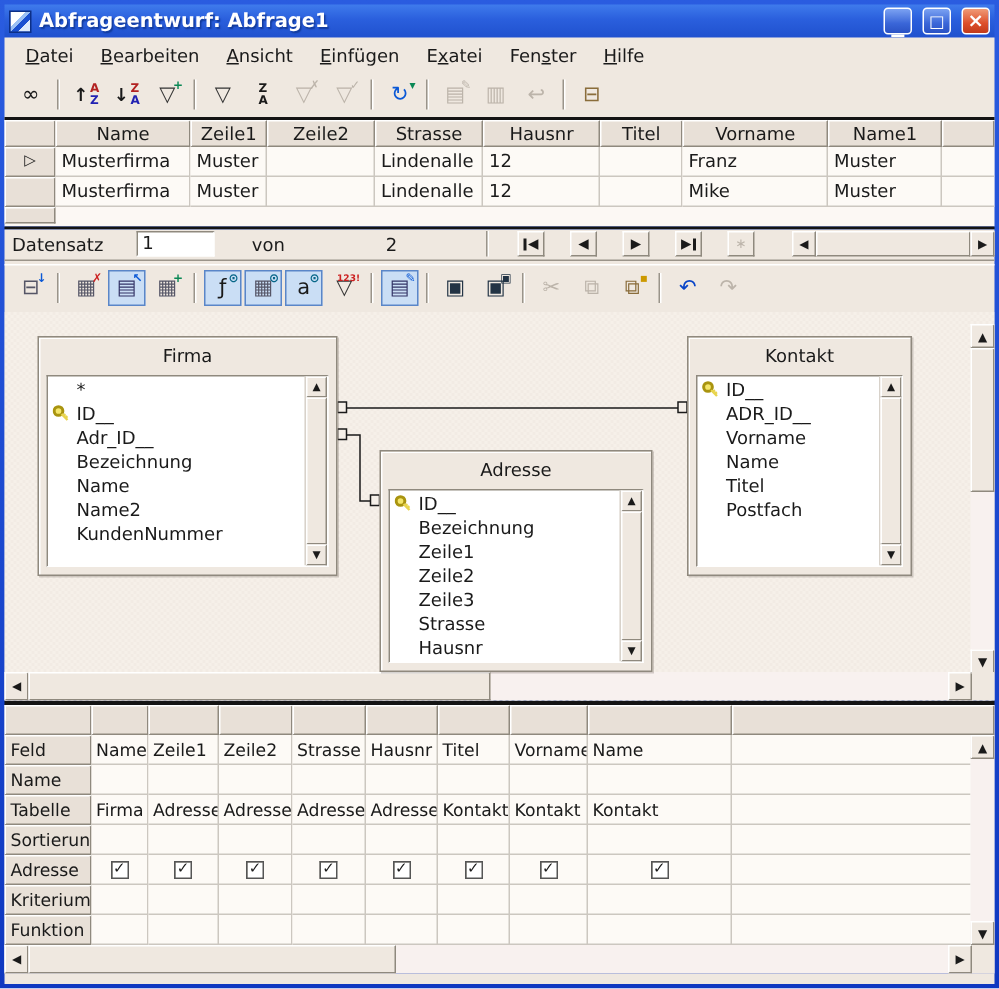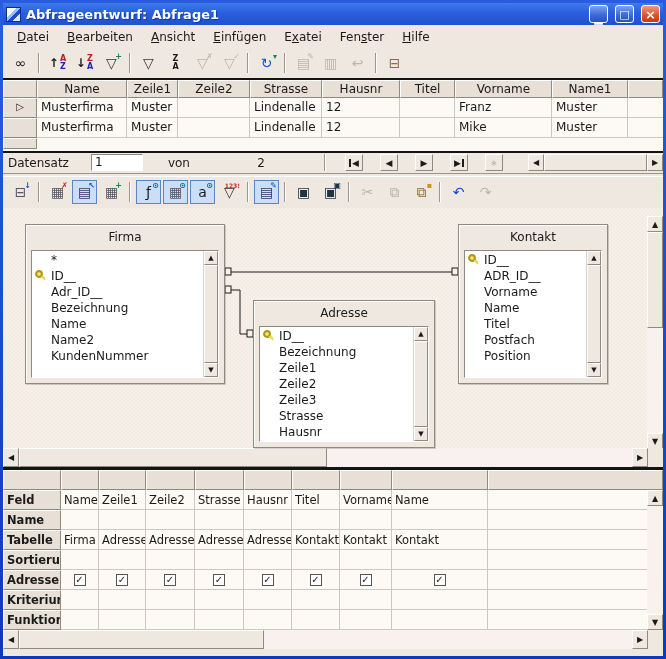--- a/index.html
+++ b/index.html
@@ -86,21 +86,21 @@
   .dsb-v .sb-thumb{height:96px;flex:0 0 96px;}
   .dsb-v .trough{flex:1;}
   .corner{position:absolute;right:0;bottom:0;width:15px;height:19px;background:#efe8e0;}
 
   .divider{height:3px;flex:0 0 3px;background:#141414;}
 
   
   .qgrid{flex:0 0 160px;height:160px;position:relative;background:#fdfaf6;display:flex;flex-direction:column;overflow:hidden;}
   .qg-row{display:flex;height:20px;flex:0 0 20px;}
   .qg-spacer{background:#e8e0d7;border:1px solid;border-color:#fff #8f897e #8f897e #fff;height:20px;}
-  .qg-rh{width:58px;flex:0 0 58px;background:#e8e0d7;border:1px solid;border-color:#fff #8f897e #8f897e #fff;padding:2px 3px;font-size:11.5px;overflow:hidden;white-space:nowrap;font-weight:bold;}
+  .qg-rh{width:58px;flex:0 0 58px;background:#e8e0d7;border:1px solid;border-color:#fff #8f897e #8f897e #fff;padding:2px 3px;font-size:11.5px;overflow:hidden;white-space:nowrap;}
   .qg-cell{background:#fdfaf6;border-right:1px solid #ccc7c0;border-bottom:1px solid #ccc7c0;padding:2px 3px;font-size:11.5px;overflow:hidden;white-space:nowrap;display:flex;align-items:center;}
   .qg-cell.fill{border-right:none;}
   .cb{width:12px;height:12px;background:#fff;border:1px solid;border-color:#8f897e #fff #fff #8f897e;outline:1px solid #555;outline-offset:-1px;
       display:flex;align-items:center;justify-content:center;font-size:10px;font-weight:bold;line-height:10px;margin:0 auto;}
   .qsb-v{position:absolute;right:0;top:20px;width:16px;height:140px;display:flex;flex-direction:column;background:#f8f1ef;}
   .qsb-v .sb-btn{width:16px;height:16px;flex:0 0 16px;}
   .qsb-v .trough{flex:1;}
   .qsb-h{flex:0 0 19px;height:19px;display:flex;background:#f8f1ef;}
   .qsb-h .sb-btn{height:19px;}
   .qsb-h .sb-thumb{width:245px;}
@@ -433,21 +433,20 @@
             <div class="field"><span class="keyic"><svg width="12" height="12" viewBox="0 0 12 12">
                   <circle cx="4" cy="4" r="3" fill="none" stroke="#a99410" stroke-width="1.8"></circle>
                   <path d="M6 6 L10 10 M8.5 8.5 L10 7.5 M7.2 7.2 L8.7 6.2" stroke="#e8d44d" stroke-width="1.6" fill="none"></path>
                   <circle cx="4" cy="4" r="2.4" fill="#f4e66a" stroke="#a99410" stroke-width="1"></circle>
                 </svg></span>ID__</div>
             <div class="field">ADR_ID__</div>
             <div class="field">Vorname</div>
             <div class="field">Name</div>
             <div class="field">Titel</div>
             <div class="field">Postfach</div>
-            <div class="field">Position</div>
           </div>
           <div class="tw-sb">
             <div class="sb-btn">▲</div>
             <div class="sb-thumb"></div>
             <div class="sb-btn">▼</div>
           </div>
         </div>
       </div>
     </div>
 

